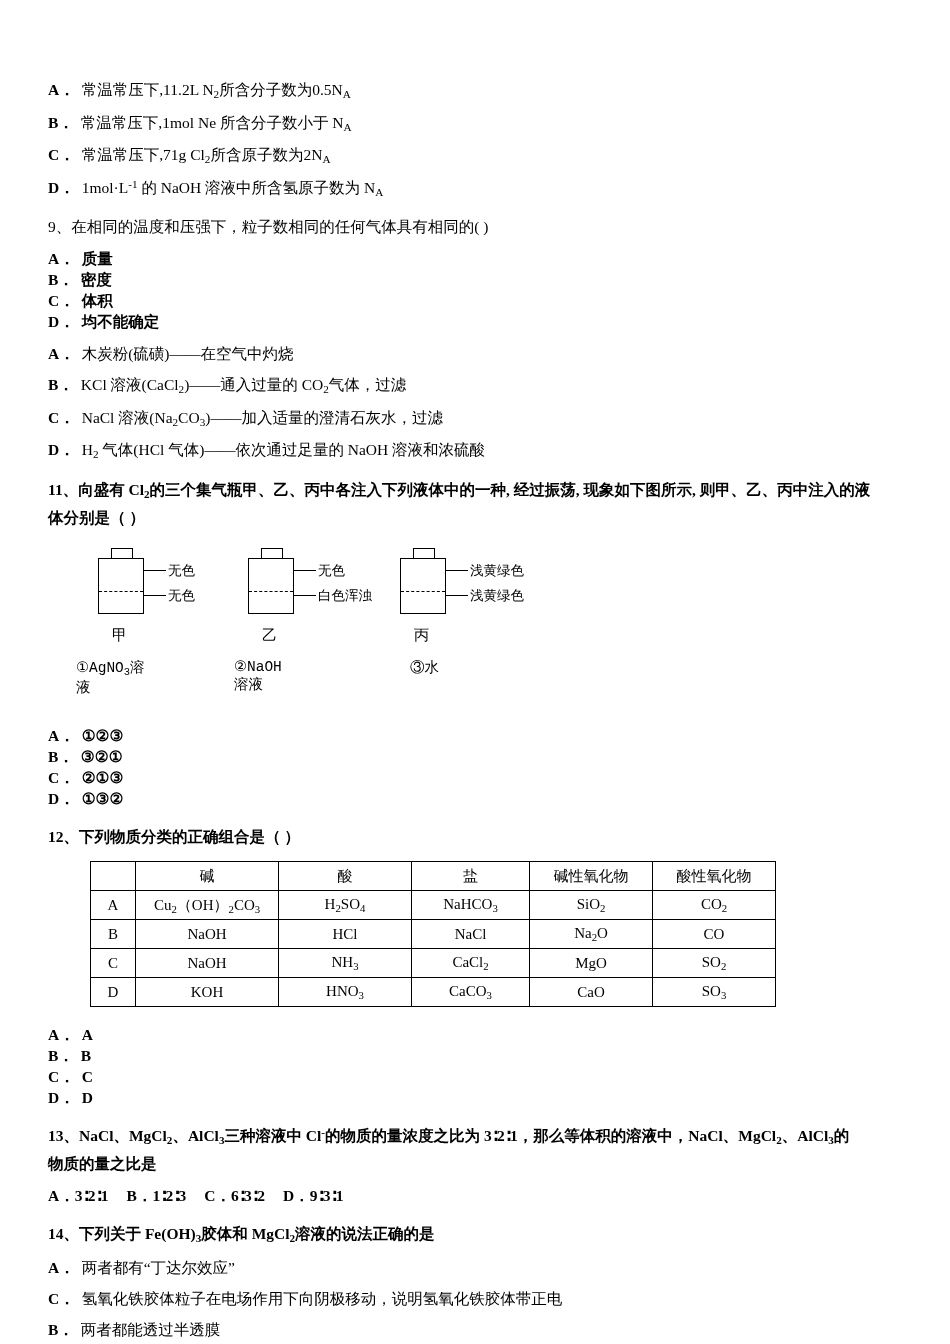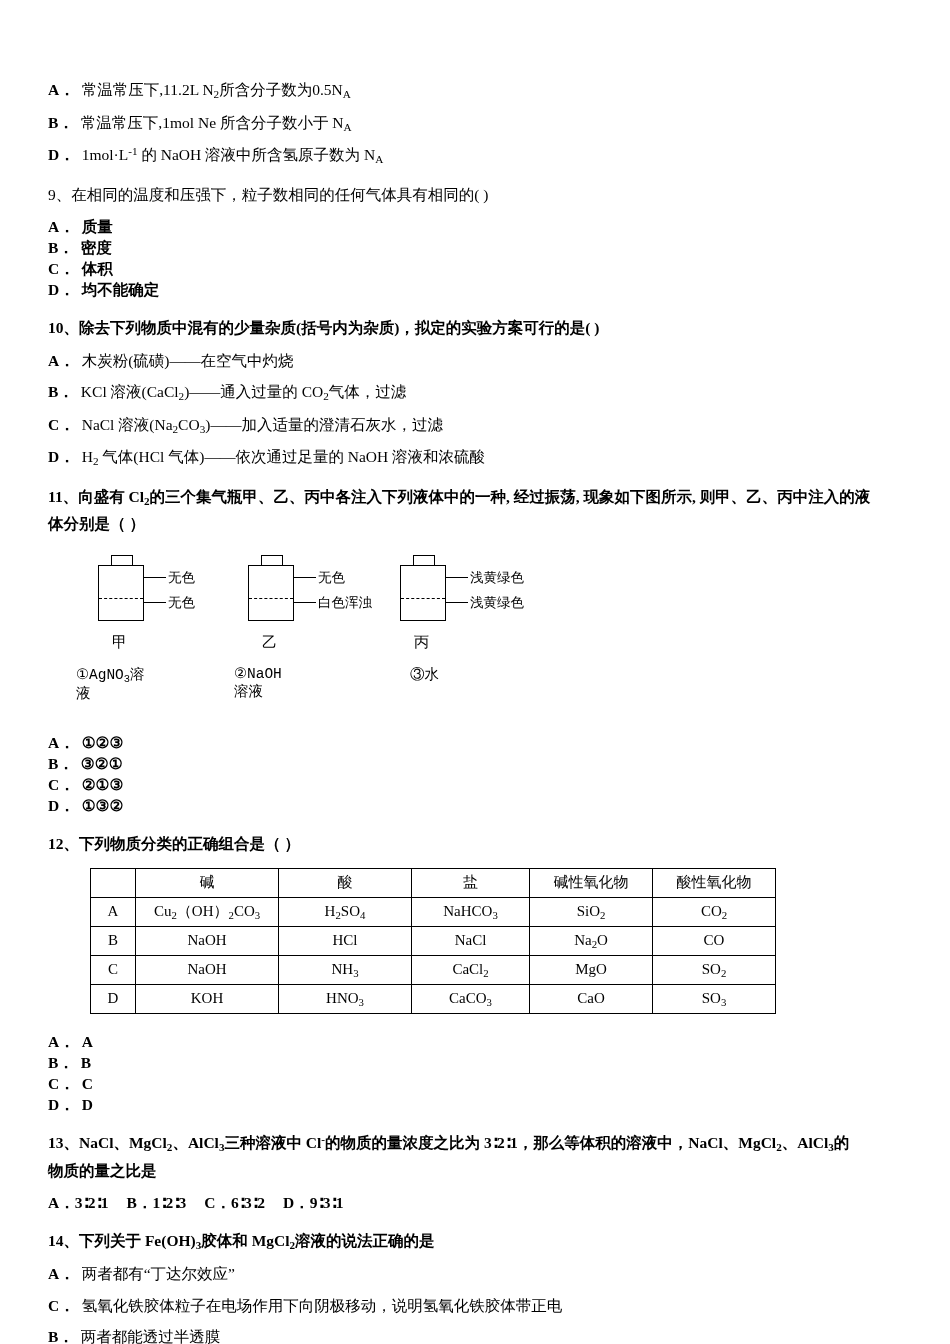--- a/index.html
+++ b/index.html
@@ -157,33 +157,35 @@
   <div class="content">
 
     <div>
       <div class="opt-row">
         <span class="opt"><span class="lbl">A．</span>常温常压下,11.2L N<sub>2</sub>所含分子数为0.5N<sub>A</sub></span>
       </div>
       <div class="opt-row">
         <span class="opt"><span class="lbl">B．</span>常温常压下,1mol Ne 所含分子数小于 N<sub>A</sub></span>
       </div>
       <div class="opt-row">
+        <span class="opt"><span class="lbl">C．</span>常温常压下,71g Cl<sub>2</sub>所含原子数为2N<sub>A</sub></span>
+      </div>
+      <div class="opt-row">
         <span class="opt"><span class="lbl">D．</span>1mol·L<sup>-1</sup> 的 NaOH 溶液中所含氢原子数为 N<sub>A</sub></span>
       </div>
     </div>
 
     <div class="q normalw">9、在相同的温度和压强下，粒子数相同的任何气体具有相同的(    )</div>
     <div class="choices4">
       <div><span class="lbl">A．</span><span>质量</span></div>
       <div><span class="lbl">B．</span><span>密度</span></div>
       <div><span class="lbl">C．</span><span>体积</span></div>
       <div><span class="lbl">D．</span><span>均不能确定</span></div>
     </div>
 
-    <div class="q">10、除去下列物质中混有的少量杂质(括号内为杂质)，拟定的实验方案可行的是(  )</div>
     <div>
       <div class="opt-row">
         <span class="opt"><span class="lbl">A．</span>木炭粉(硫磺)——在空气中灼烧</span>
       </div>
       <div class="opt-row">
         <span class="opt"><span class="lbl">B．</span>KCl 溶液(CaCl<sub>2</sub>)——通入过量的 CO<sub>2</sub>气体，过滤</span>
       </div>
       <div class="opt-row">
         <span class="opt"><span class="lbl">C．</span>NaCl 溶液(Na<sub>2</sub>CO<sub>3</sub>)——加入适量的澄清石灰水，过滤</span>
       </div>

